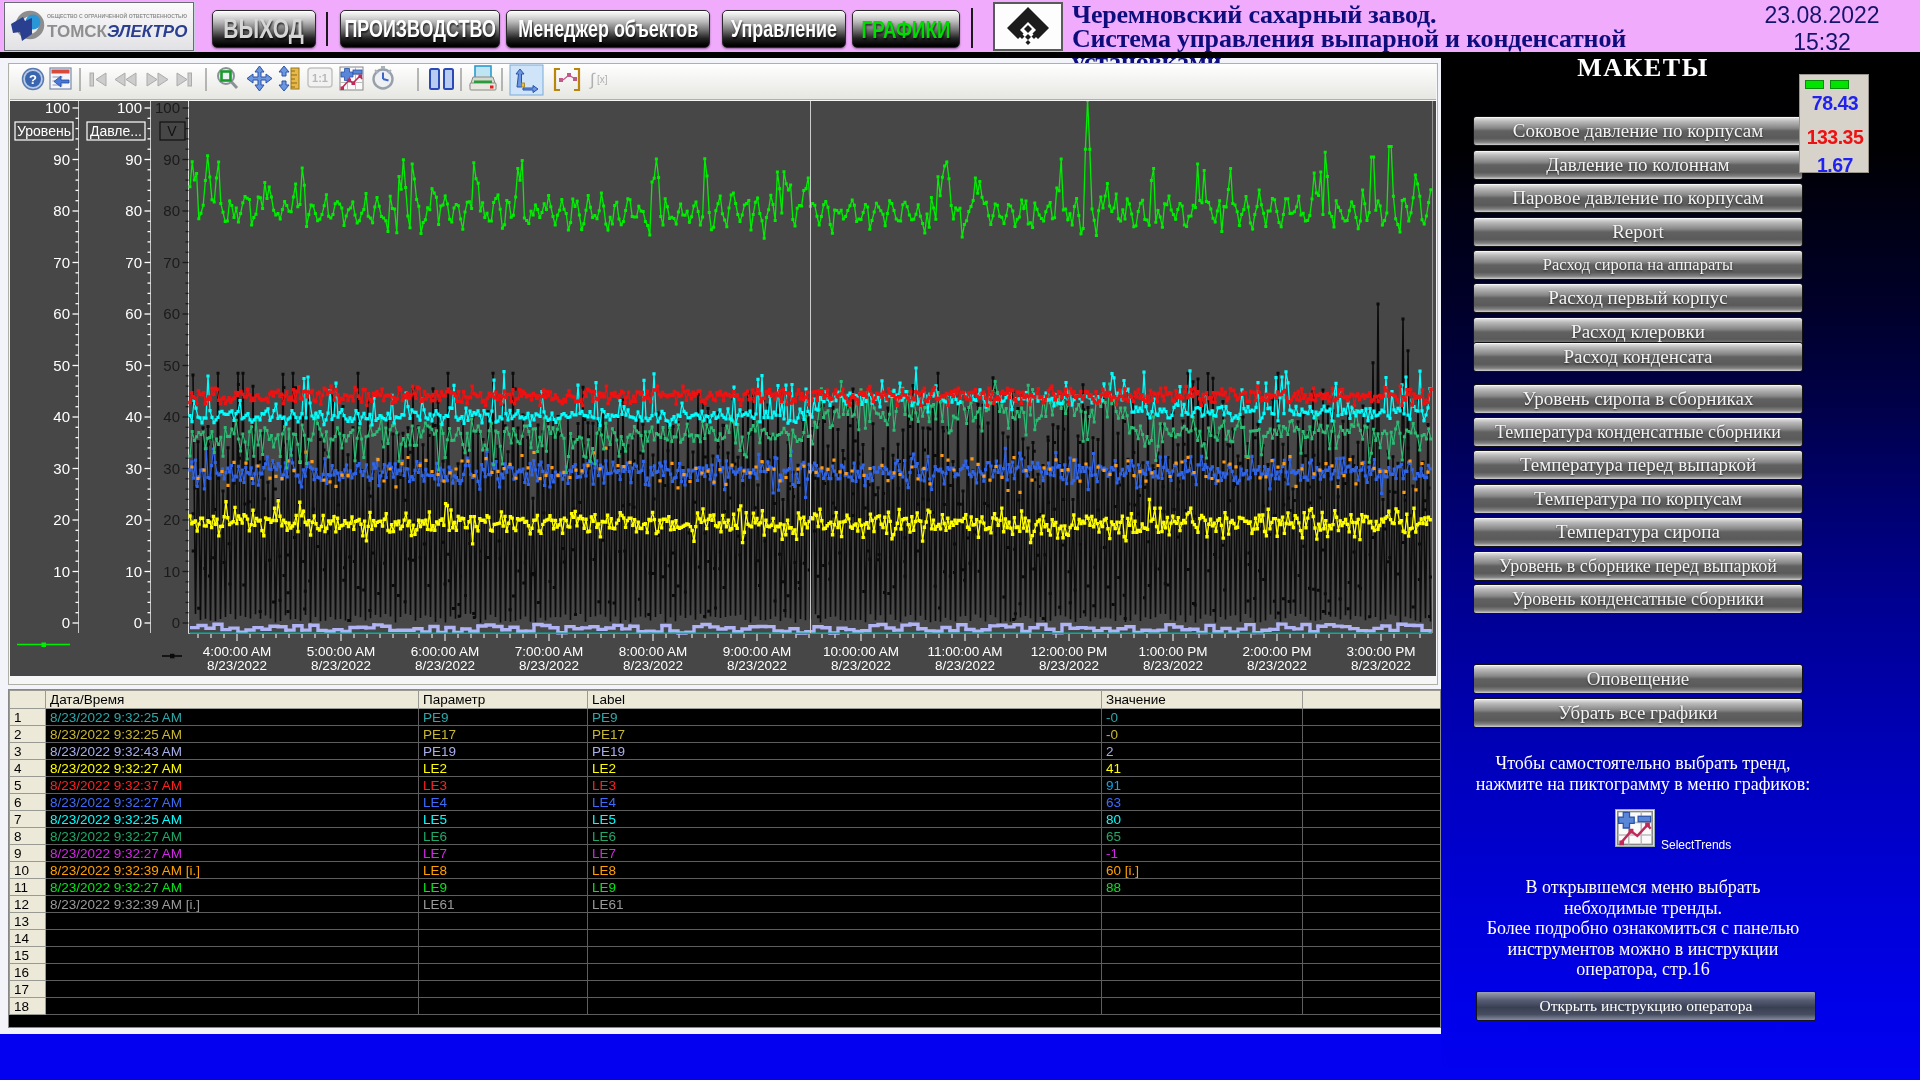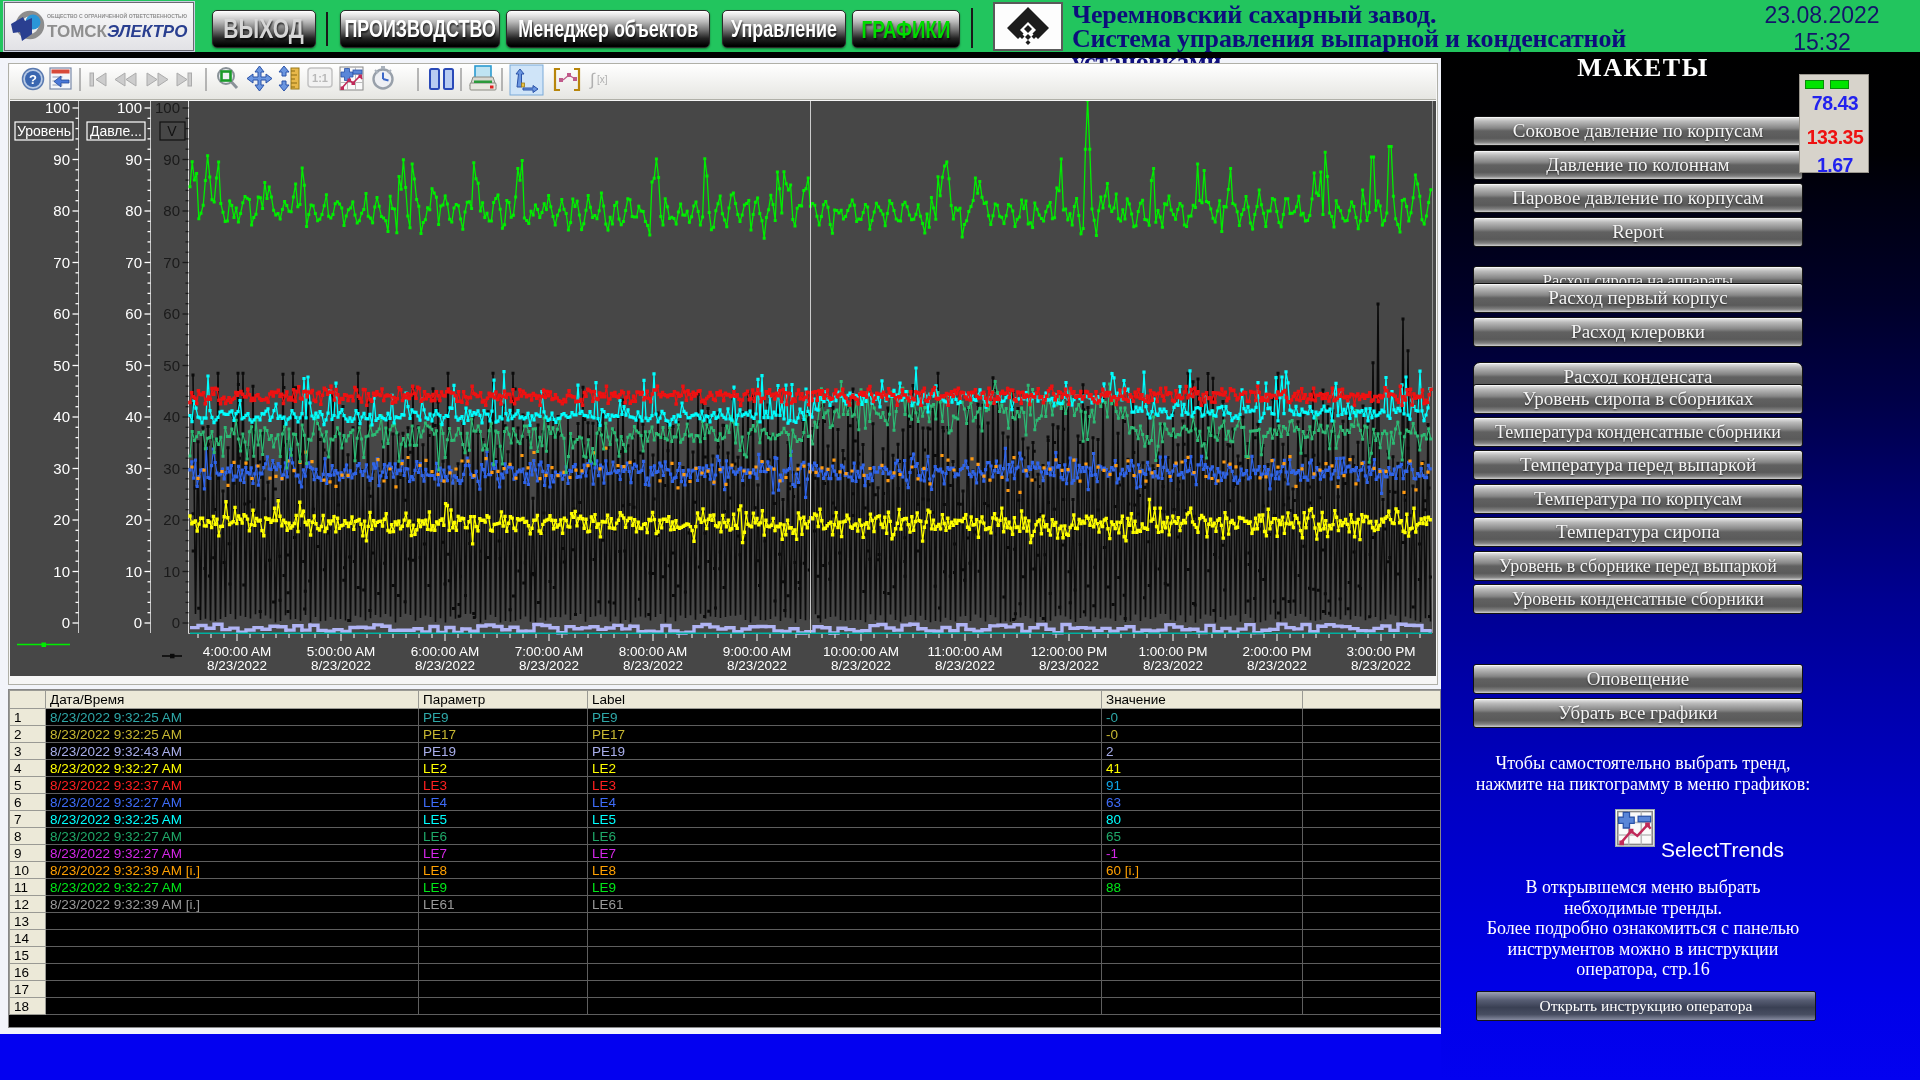--- a/index.html
+++ b/index.html
@@ -1,17 +1,17 @@
 <!DOCTYPE html>
 <html><head><meta charset="utf-8">
 <style>
 *{margin:0;padding:0;box-sizing:border-box}
 html,body{width:1920px;height:1080px;overflow:hidden;font-family:"Liberation Sans",sans-serif}
 #page{position:relative;width:1920px;height:1080px;background:#0301f0}
-#topbar{position:absolute;left:0;top:0;width:1920px;height:52px;background:#22c55e}
+#topbar{position:absolute;left:0;top:0;width:1920px;height:52px;background:#f0abfc}
 #blackstrip{position:absolute;left:0;top:52px;width:1920px;height:6px;background:#000}
 #leftlight{position:absolute;left:0;top:58px;width:1441px;height:976px;background:#f2f4fa}
 #rightpanel{position:absolute;left:1441px;top:52px;width:479px;height:1028px;
  background:linear-gradient(180deg,#000000 0%,#000004 10%,#000010 14%,#000028 24%,#000048 34%,#000070 44%,#000090 53%,#0000ac 63%,#0000c4 73%,#0000d8 83%,#0000e8 92%,#0301f0 100%)}
 
 .logo1{position:absolute;left:4px;top:2px;width:190px;height:49px;background:linear-gradient(180deg,#fbfbfb,#e2e2e6);border:1px solid #6a6a72;outline:1px solid #c8cede}
 .tbtn{position:absolute;top:10px;height:38px;border-radius:5px;color:#fff;display:flex;align-items:center;justify-content:center;
  background:linear-gradient(180deg,#fdfdfd 0%,#e9e9e9 10%,#b9b9b9 30%,#757575 52%,#232323 76%,#000000 96%);
  border:1px solid #2a2a2a;box-shadow:inset 0 1px 0 #ffffffcc, 0 1px 2px #00000066;
  font-weight:bold;font-size:27px;line-height:37px;white-space:nowrap}
@@ -37,38 +37,38 @@
 .rbtn{position:absolute;left:32px;width:330px;height:30px;border-radius:3px;
  background:linear-gradient(180deg,#ebebeb 0%,#bbbbbb 15%,#868686 40%,#616161 50%,#5a5a5a 76%,#808080 90%,#d0d0d0 100%);
  border:1px solid #111;box-shadow:inset 0 1px 0 #ffffffaa;
  font-family:"Liberation Serif",serif;font-size:19px;color:#f4f4f4;text-align:center;line-height:28px;white-space:nowrap;text-shadow:0 1px 2px #00000090}
 .rbtn.sel{color:#00dd00;outline:1px dotted #fff;outline-offset:-4px;background:linear-gradient(180deg,#e8e8e8 0%,#bdbdbd 14%,#8c8c8c 42%,#636363 52%,#5e5e5e 72%,#8a8a8a 90%,#d0d0d0 100%)}
 .valbox{position:absolute;left:358px;top:22px;width:70px;height:99px;background:#d7d3cb;border:1px solid #9a968e}
 .led{position:absolute;top:5px;width:19px;height:9px;background:#00e400;border:1px solid #0a8a0a}
 .vt{position:absolute;width:70px;text-align:center;font-size:19.5px;font-weight:bold;letter-spacing:-0.5px}
 .rtext{position:absolute;width:404px;text-align:center;font-family:"Liberation Serif",serif;font-size:18px;color:#fff;line-height:20.5px}
 .sticon{position:absolute;left:174px;top:757px;width:40px;height:38px;background:linear-gradient(180deg,#fcfcfc,#d8d8d8);border:1px solid #9aa}
-.stlabel{position:absolute;left:220px;top:786px;font-size:21px;color:#fff}
+.stlabel{position:absolute;left:220px;top:786px;font-size:12px;color:#fff}
 .bigbtn{position:absolute;left:35px;top:939px;width:340px;height:30px;
  background:linear-gradient(180deg,#9ba0b4 0%,#565c72 30%,#3a4054 55%,#474d61 80%,#858aa0 100%);
  border:1px solid #14141c;border-radius:2px;font-family:"Liberation Serif",serif;font-size:15.5px;color:#fff;text-align:center;line-height:28px}
 </style></head>
 <body>
 <div id="page">
 <div id="leftlight"></div>
 <div id="rightpanel">
  <div class="mtitle">МАКЕТЫ</div>
       <div class="rbtn" style="top:64px;">Соковое давление по корпусам</div>
       <div class="rbtn" style="top:131px;">Паровое давление по корпусам</div>
       <div class="rbtn" style="top:98px;">Давление по колоннам</div>
       <div class="rbtn" style="top:165px;">Report</div>
-      <div class="rbtn" style="top:214px;font-size:16.5px;">Расход сиропа на аппараты</div>
+      <div class="rbtn" style="top:198px;font-size:16.5px;">Расход сиропа на аппараты</div>
       <div class="rbtn" style="top:231px;">Расход первый корпус</div>
       <div class="rbtn" style="top:265px;">Расход клеровки</div>
-      <div class="rbtn" style="top:310px;border-radius:7px;">Расход конденсата</div>
+      <div class="rbtn" style="top:290px;">Расход конденсата</div>
       <div class="rbtn" style="top:332px;">Уровень сиропа в сборниках</div>
       <div class="rbtn" style="top:365px;font-size:18px;">Температура конденсатные сборники</div>
       <div class="rbtn" style="top:398px;">Температура перед выпаркой</div>
       <div class="rbtn" style="top:432px;">Температура по корпусам</div>
       <div class="rbtn" style="top:465px;">Температура сиропа</div>
       <div class="rbtn" style="top:499px;font-size:18px;">Уровень в сборнике перед выпаркой</div>
       <div class="rbtn" style="top:532px;font-size:18px;">Уровень конденсатные сборники</div>
       <div class="rbtn" style="top:612px;">Оповещение</div>
       <div class="rbtn" style="top:646px;">Убрать все графики</div>
  <div class="valbox">

